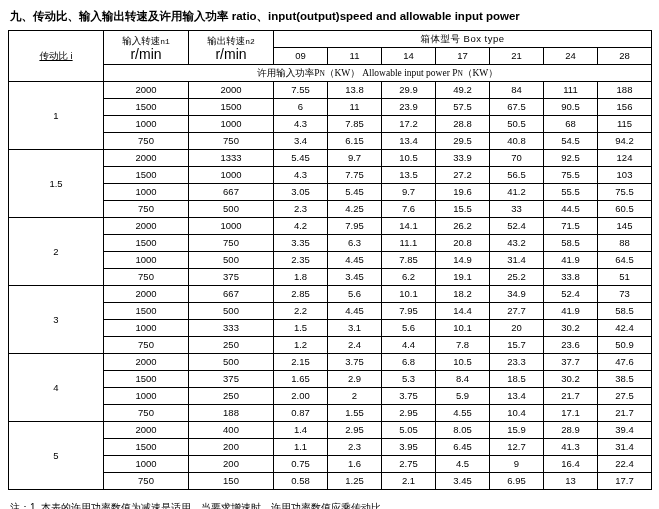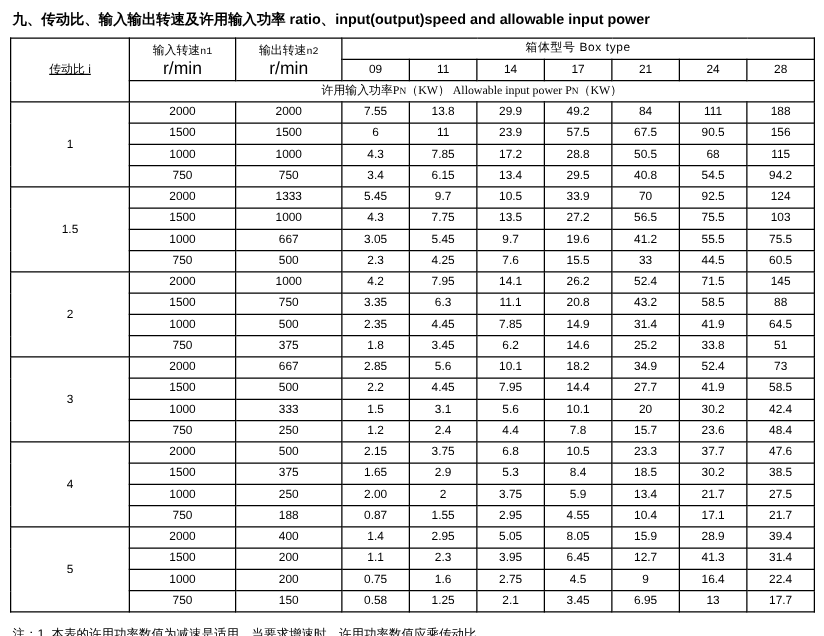--- a/index.html
+++ b/index.html
@@ -270,21 +270,21 @@
           <td class="val">31.4</td>
           <td class="val">41.9</td>
           <td class="val">64.5</td>
         </tr>
         <tr>
           <td class="val">750</td>
           <td class="val">375</td>
           <td class="val">1.8</td>
           <td class="val">3.45</td>
           <td class="val">6.2</td>
-          <td class="val">14.6</td>
+          <td class="val">19.1</td>
           <td class="val">25.2</td>
           <td class="val">33.8</td>
           <td class="val">51</td>
         </tr>
         <tr>
           <td class="ratio-cell" rowspan="4">3</td>
           <td class="val">2000</td>
           <td class="val">667</td>
           <td class="val">2.85</td>
           <td class="val">5.6</td>
@@ -318,21 +318,21 @@
         </tr>
         <tr>
           <td class="val">750</td>
           <td class="val">250</td>
           <td class="val">1.2</td>
           <td class="val">2.4</td>
           <td class="val">4.4</td>
           <td class="val">7.8</td>
           <td class="val">15.7</td>
           <td class="val">23.6</td>
-          <td class="val">48.4</td>
+          <td class="val">50.9</td>
         </tr>
         <tr>
           <td class="ratio-cell" rowspan="4">4</td>
           <td class="val">2000</td>
           <td class="val">500</td>
           <td class="val">2.15</td>
           <td class="val">3.75</td>
           <td class="val">6.8</td>
           <td class="val">10.5</td>
           <td class="val">23.3</td>

